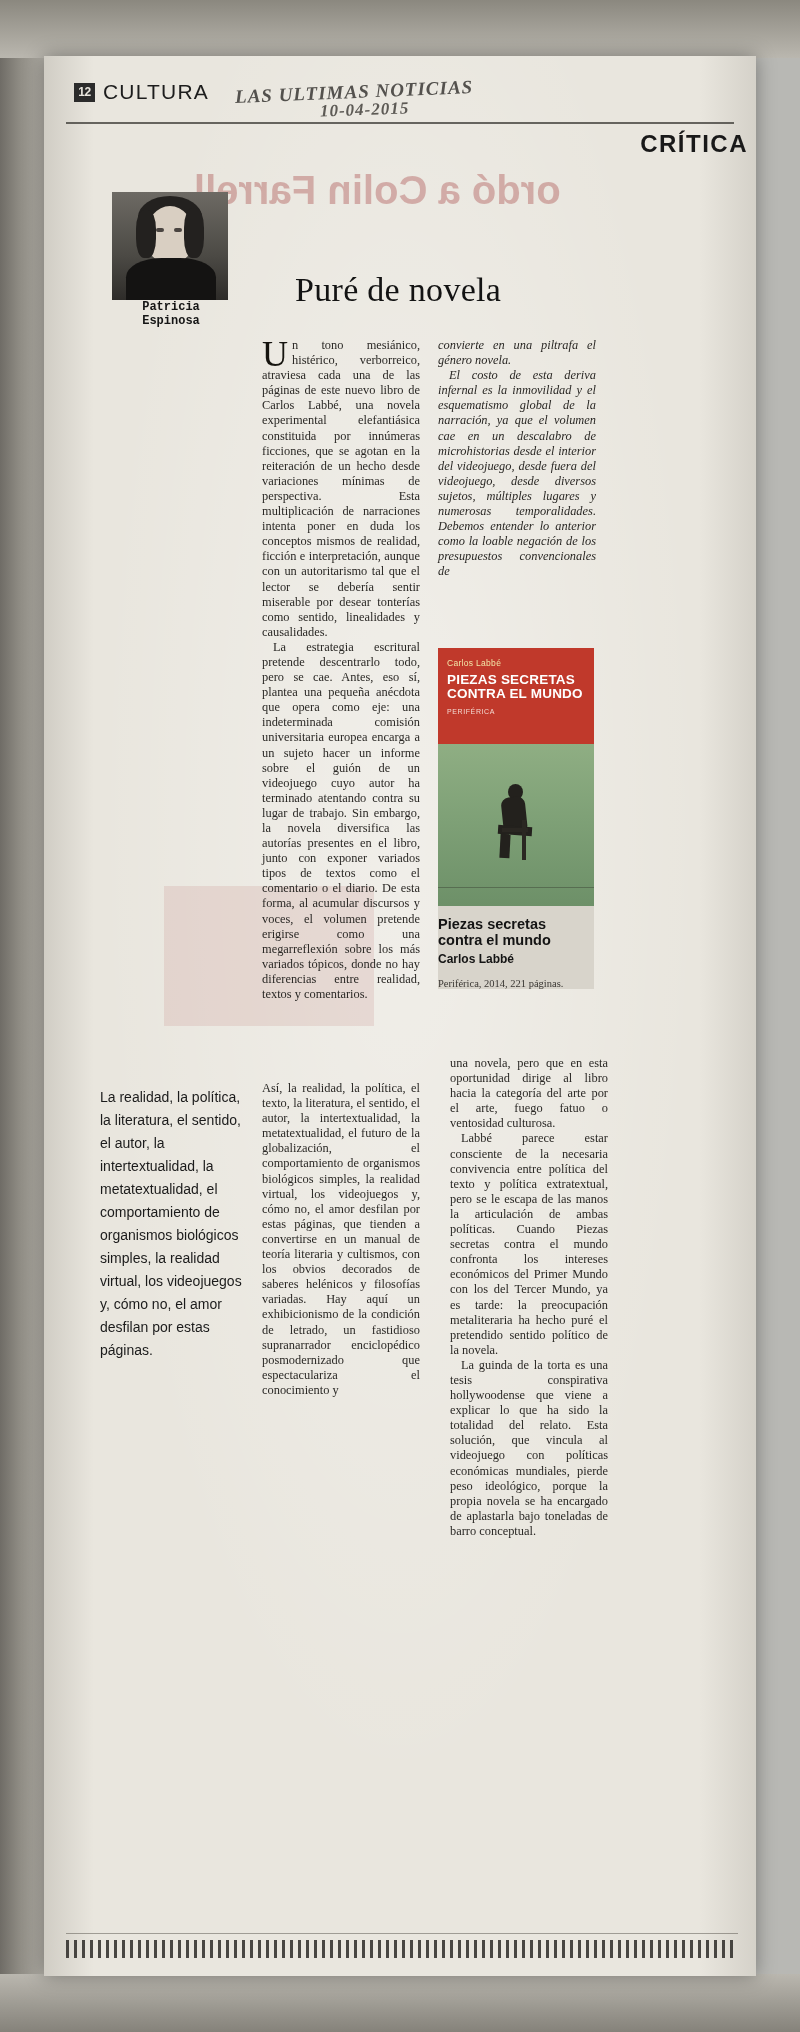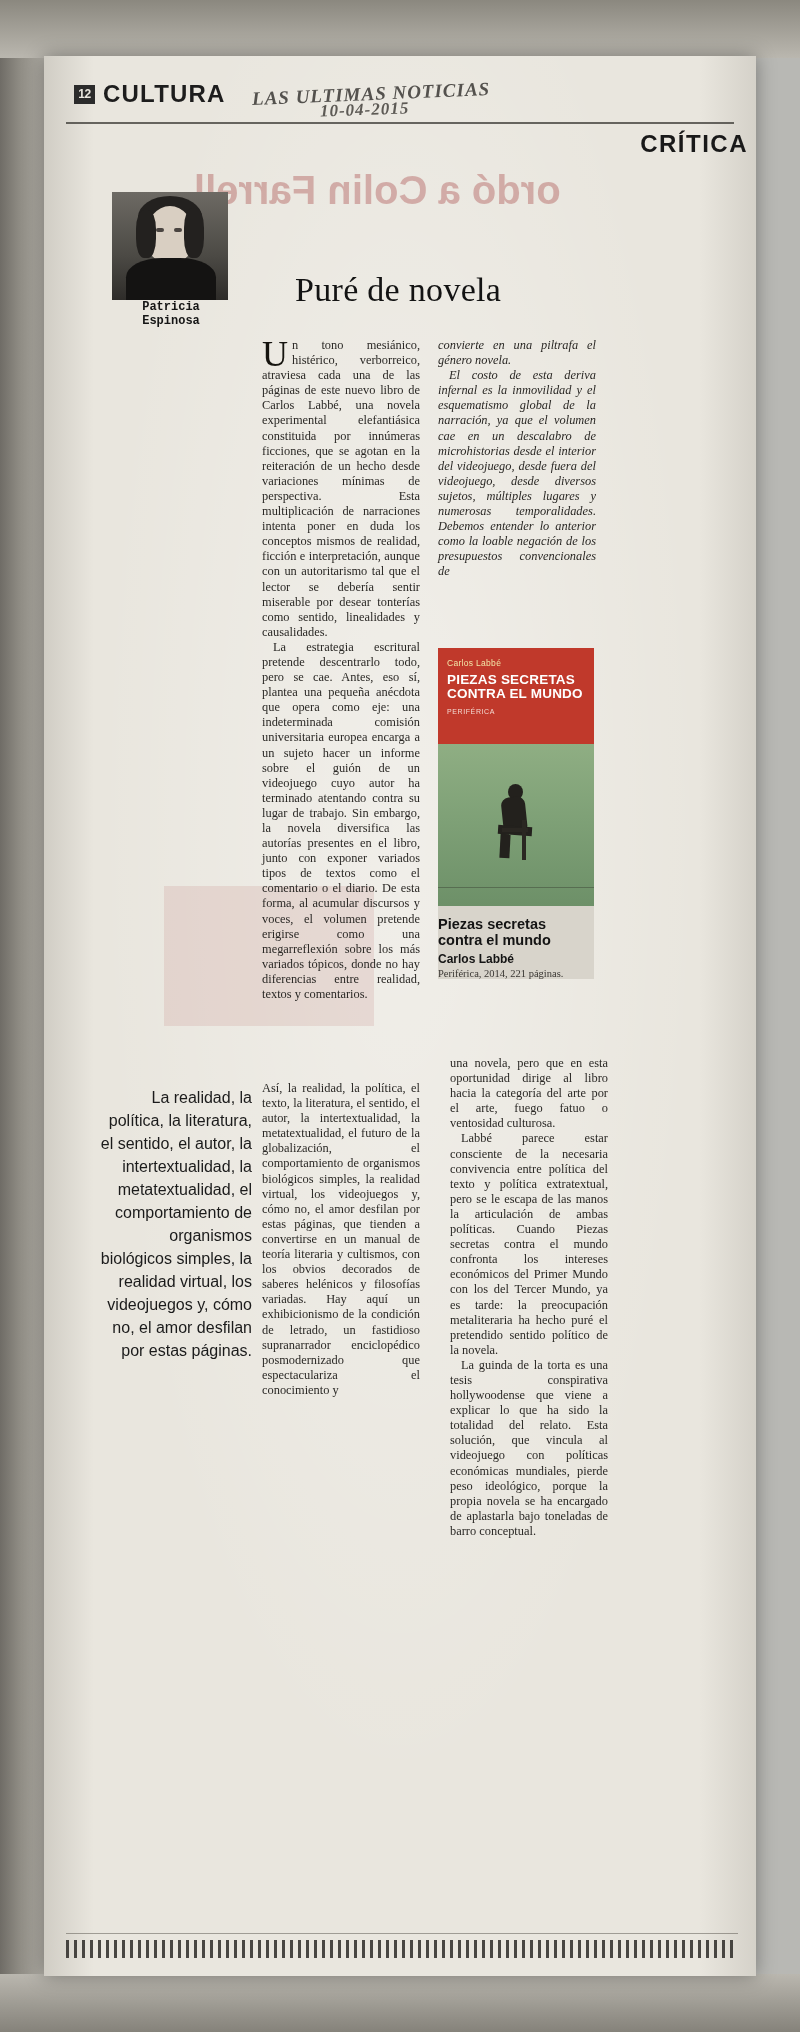--- a/index.html
+++ b/index.html
@@ -81,22 +81,22 @@
     font-family: "Liberation Sans", sans-serif;
     font-size: 12px;
     font-weight: bold;
     display: flex;
     align-items: center;
     justify-content: center;
     letter-spacing: -0.5px;
   }
   .section-title {
     font-family: "Liberation Sans", sans-serif;
-    font-size: 24px;
-    font-weight: bold;
+    font-size: 21px;
+    font-weight: normal;
     letter-spacing: 1.2px;
     color: #1d1d1d;
   }
   .handwriting {
     font-family: "Liberation Serif", serif;
     font-style: italic;
     font-size: 19px;
     color: #33312e;
     letter-spacing: 1px;
     transform: rotate(-2.4deg);
@@ -251,23 +251,22 @@
     line-height: 28px;
     padding: 2px 4px 0 0;
     color: #16140f;
   }
 
   
   .pullquote {
     position: absolute;
     left: 56px; top: 1030px;
     width: 152px;
-    text-align: right;
-    font-family: "Liberation Sans", sans-serif;
-    font-size: 16px;
+    font-family: "Liberation Sans", sans-serif;
+    font-size: 14px;
     line-height: 23px;
     color: #1b1b1b;
   }
 
   
   .book {
     position: absolute;
     left: 394px; top: 592px;
     width: 156px;
     background: #d8d4cb;
@@ -359,21 +358,21 @@
     font-family: "Liberation Sans", sans-serif;
     font-weight: bold;
     font-size: 12px;
     color: #141414;
     margin-top: 4px;
   }
   .book-caption .cd {
     font-family: "Liberation Serif", serif;
     font-size: 10.5px;
     color: #3a3733;
-    margin-top: 2px;
+    margin-top: 12px;
   }
 
   
   .bottom-band {
     position: absolute;
     left: 22px; bottom: 18px;
     width: 672px; height: 18px;
     background-image: repeating-linear-gradient(90deg,
       #2c2a27 0px, #2c2a27 3px, transparent 3px, transparent 8px);
     opacity: 0.85;

